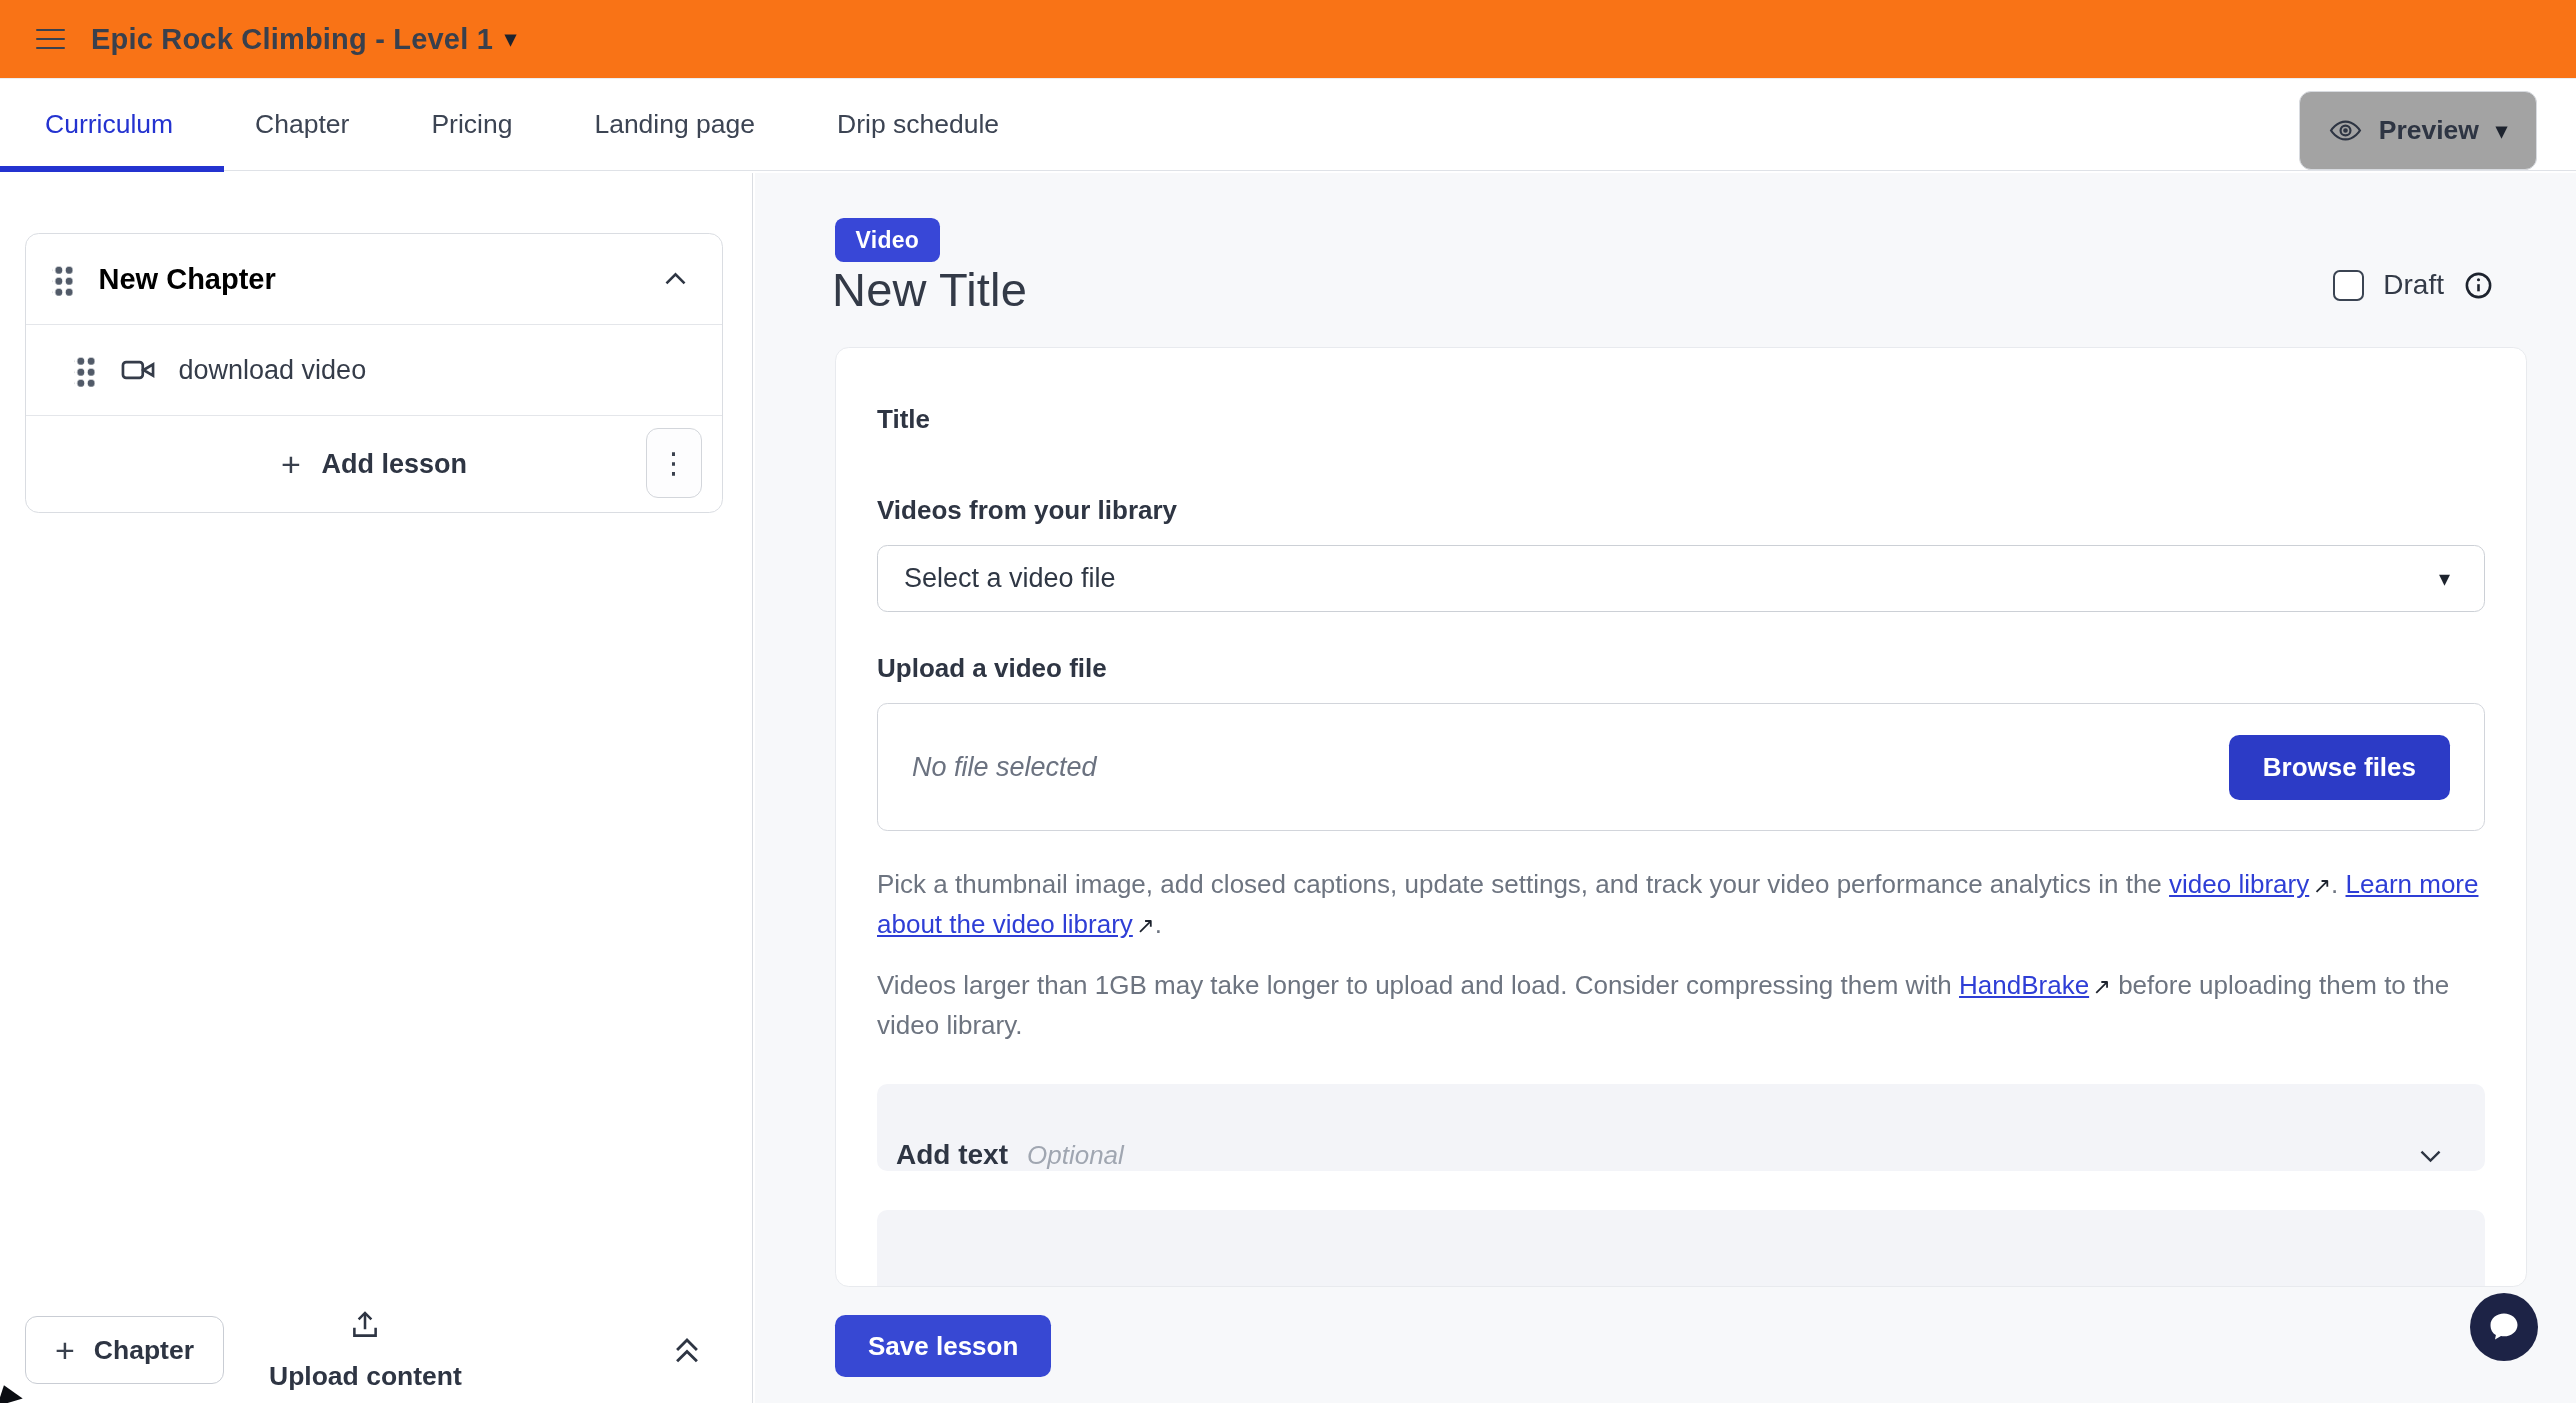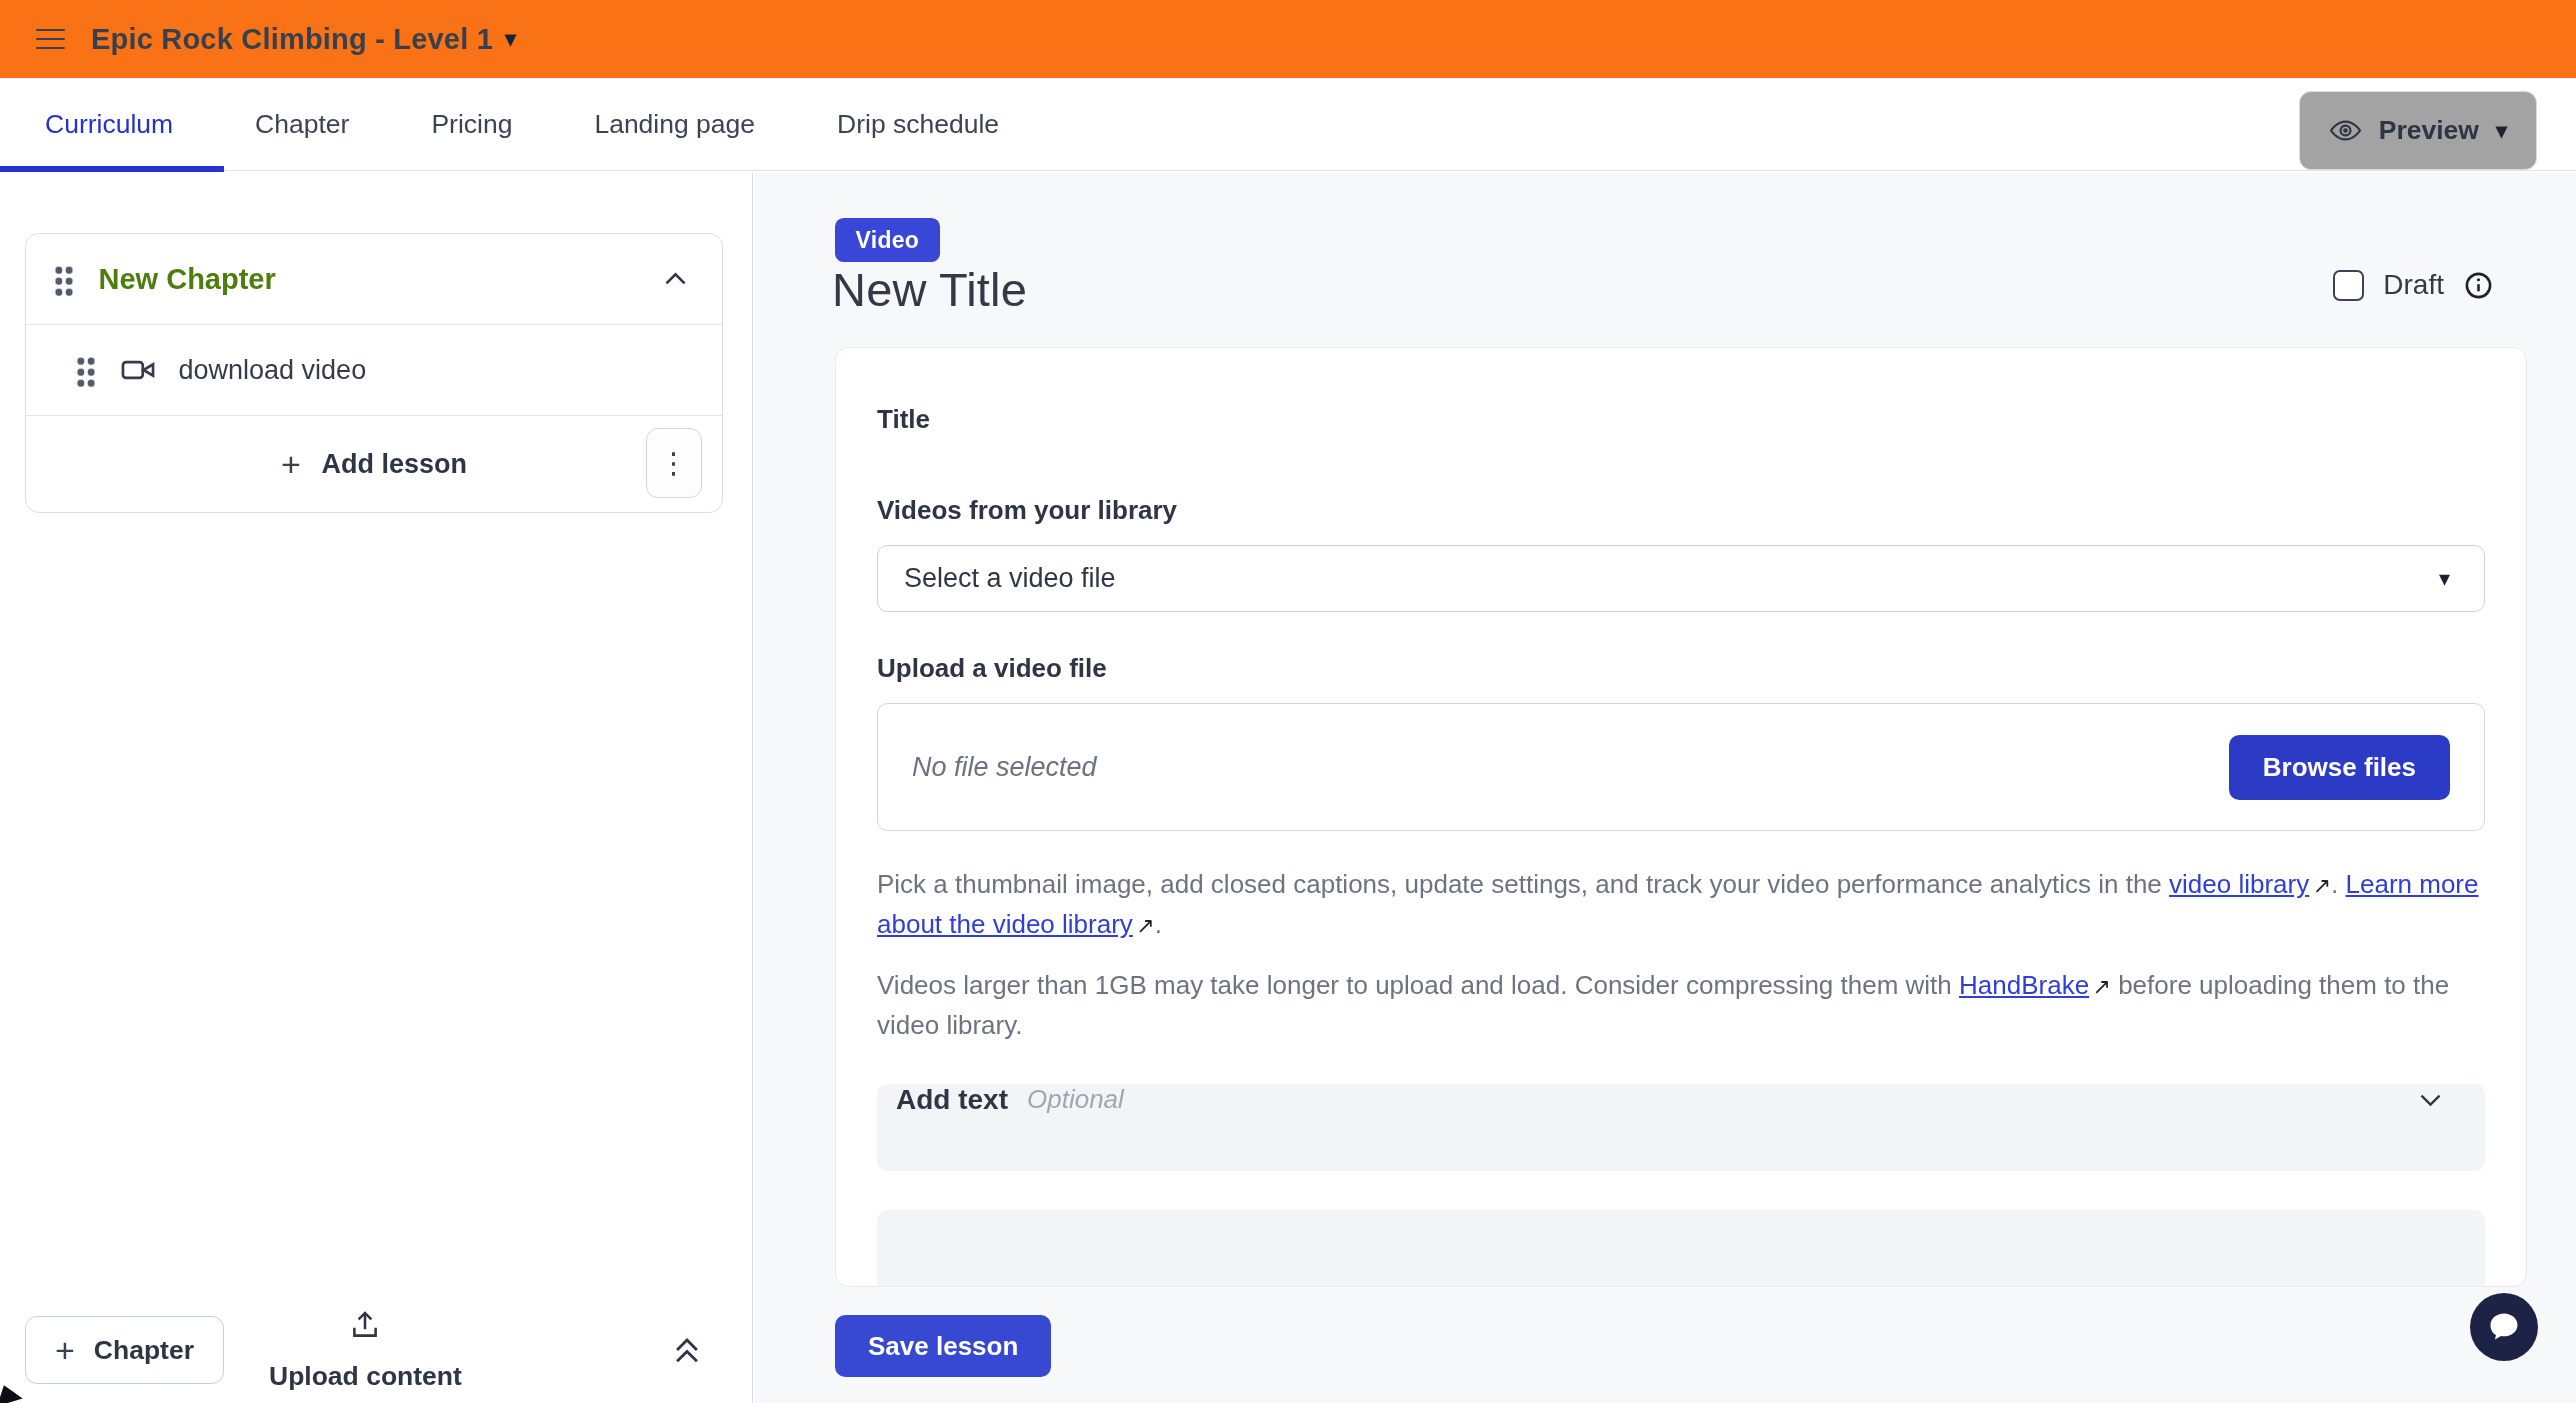--- a/index.html
+++ b/index.html
@@ -22,21 +22,21 @@
   .nav-actions { position:absolute; right:39px; top:12px; display:flex; gap:38px; }
   .btn-preview { height:79px; padding:0 29px; background:#a3a3a3; border:1.7px solid #d8dbe0; border-radius:12px; display:flex; align-items:center; gap:17px; font-size:26.5px; font-weight:700; color:#2e3543; cursor:pointer; }
   .btn-update { height:67px; padding:0 29px; background:#edeff3; border:1.7px solid #c6cad1; border-radius:12px; display:flex; align-items:center; gap:20.5px; font-size:26.5px; font-weight:700; color:#2e3543; cursor:pointer; }
   .icon-svg { display:block; }
 
   
   .sidebar { position:absolute; left:0; top:173px; width:753px; height:1231px; background:#fff; border-right:1.7px solid #dadde2; }
   .chapter-card { position:absolute; left:25px; top:60px; width:698px; border:1.7px solid #dadde2; border-radius:13.7px; background:#fff; overflow:hidden; }
   .chapter-header { height:91px; display:flex; align-items:center; padding:0 31px 0 26px; border-bottom:1.7px solid #e4e6ea; }
   .drag-dots { width:20.5px; height:33px; background-image:radial-gradient(circle, #515a68 3.4px, rgba(0,0,0,0) 3.9px); background-size:10.3px 11px; background-position:1.7px 1.7px; cursor:grab; flex:none; }
-  .chapter-title { margin-left:26px; font-size:29px; font-weight:700; color:#4d7c0f; flex:1; }
+  .chapter-title { margin-left:26px; font-size:29px; font-weight:700; color:#000000; flex:1; }
   .lesson-row { height:91px; display:flex; align-items:center; padding:0 26px 0 48px; border-bottom:1.7px solid #e4e6ea; cursor:pointer; }
   .lesson-title { margin-left:22px; font-size:27px; color:#353c49; }
   .addlesson-row { height:96px; display:flex; align-items:center; position:relative; }
   .addlesson-btn { margin:0 auto; display:flex; align-items:center; gap:20.5px; font-size:27px; font-weight:600; color:#2e3543; cursor:pointer; }
   .plus-glyph { font-size:34px; font-weight:400; color:#3a414e; line-height:1; }
   .kebab-btn { position:absolute; right:20.5px; top:12px; width:56px; height:70px; border:1.7px solid #d3d6db; border-radius:12px; background:#fdfdfe; display:flex; align-items:center; justify-content:center; font-size:29px; color:#39404d; cursor:pointer; }
   .sidebar-footer { position:absolute; left:0; bottom:17px; width:100%; height:74px; display:flex; align-items:center; }
   .btn-chapter { margin-left:25px; height:68px; padding:0 29px; border:1.7px solid #c9cdd4; border-radius:12px; background:#fff; display:flex; align-items:center; gap:19px; font-size:26.5px; font-weight:600; color:#2e3543; cursor:pointer; }
   .upload-content { margin-left:45px; display:flex; align-items:center; gap:19px; font-size:26.5px; font-weight:600; color:#2e3543; cursor:pointer;flex-direction:column; }
   .collapse-all { position:absolute; right:48px; top:50%; transform:translateY(-50%); cursor:pointer; }
@@ -56,21 +56,21 @@
   .field-gap { height:41px; }
   .select-box { width:100%; height:67px; border:1.7px solid #ccd0d6; border-radius:10.3px; padding:0 34px 0 26px; display:flex; align-items:center; justify-content:space-between; cursor:pointer; background:#fff; }
   .select-value { font-size:27px; color:#2f3744; }
   .select-caret { font-size:22px; color:#1d232e; }
   .upload-box { width:100%; height:128px; border:1.7px solid #d2d5db; border-radius:10.3px; display:flex; align-items:center; justify-content:space-between; padding:0 34px; background:#fff; }
   .nofile { font-size:27px; font-style:italic; color:#6b7280; }
   .btn-browse { height:65px; padding:0 34px; background:#2c3bc6; border:none; border-radius:10.3px; color:#fff; font-size:26px; font-weight:700; cursor:pointer; font-family:"Liberation Sans",sans-serif; }
   .help-p { font-size:26px; line-height:39px; color:#6d7480; margin-top:34px; }
   .help-p a, .help-link { color:#2e3ed6; text-decoration:underline; cursor:pointer; }
   .ext-arrow { color:#1d232e; text-decoration:none; font-size:22px; padding-left:3.4px; }
-  .collapse-section { width:100%; height:87px; background:#f3f4f8; border-radius:10.3px; display:flex; align-items:flex-start; padding:0 39px 0 19px; margin-top:39px; cursor:pointer; }
+  .collapse-section { width:100%; height:87px; background:#f3f4f8; border-radius:10.3px; display:flex; align-items:flex-end; padding:0 39px 0 19px; margin-top:39px; cursor:pointer; }
   .section-label { font-size:28px; font-weight:600; color:#2e3543; }
   .section-optional { margin-left:19px; font-size:26px; font-style:italic; color:#a0a6b1; }
   .section-chevron { margin-left:auto; }
 
   .btn-save { position:absolute; left:80px; top:1142px; height:62px; padding:0 33px; background:#3748d3; border:none; border-radius:10.3px; color:#fff; font-size:26px; font-weight:700; cursor:pointer; font-family:"Liberation Sans",sans-serif; }
 
   .chat-fab { position:absolute; left:2470px; top:1293px; width:68px; height:68px; border-radius:50%; background:#1d2346; display:flex; align-items:center; justify-content:center; cursor:pointer; z-index:5; }
 
   .cursor-artifact { position:absolute; left:0px; top:1388px; width:0; height:0; border-left:22px solid #0b0d12; border-top:7.7px solid transparent; border-bottom:15.4px solid transparent; transform:rotate(18deg); }
 </style>

